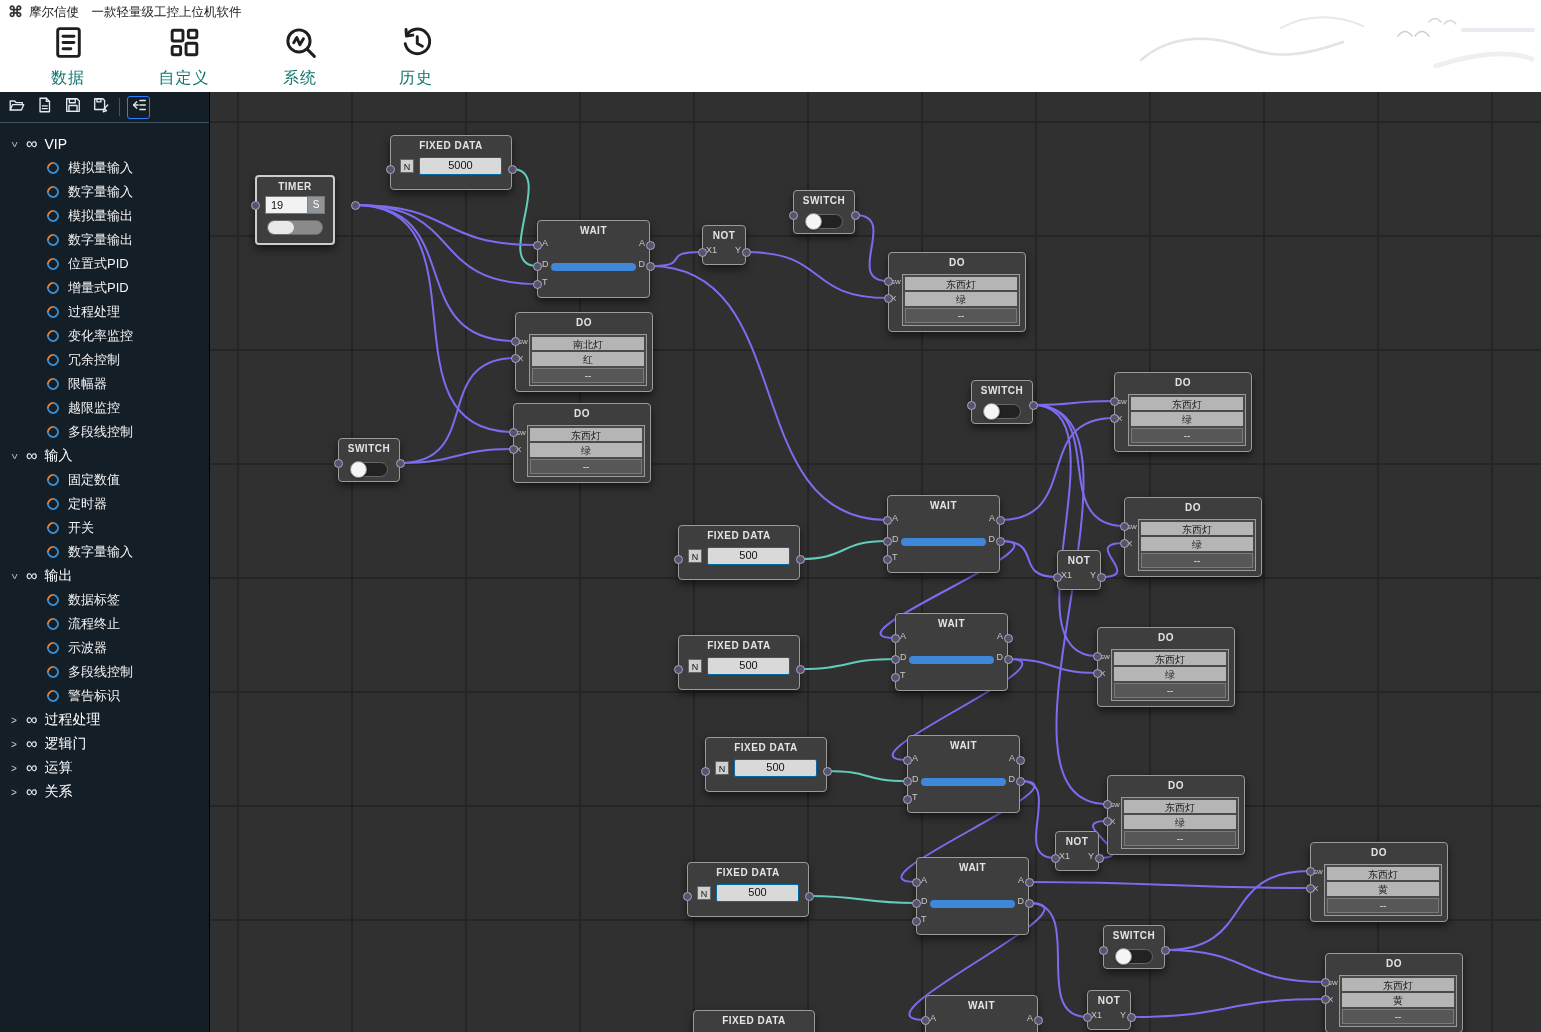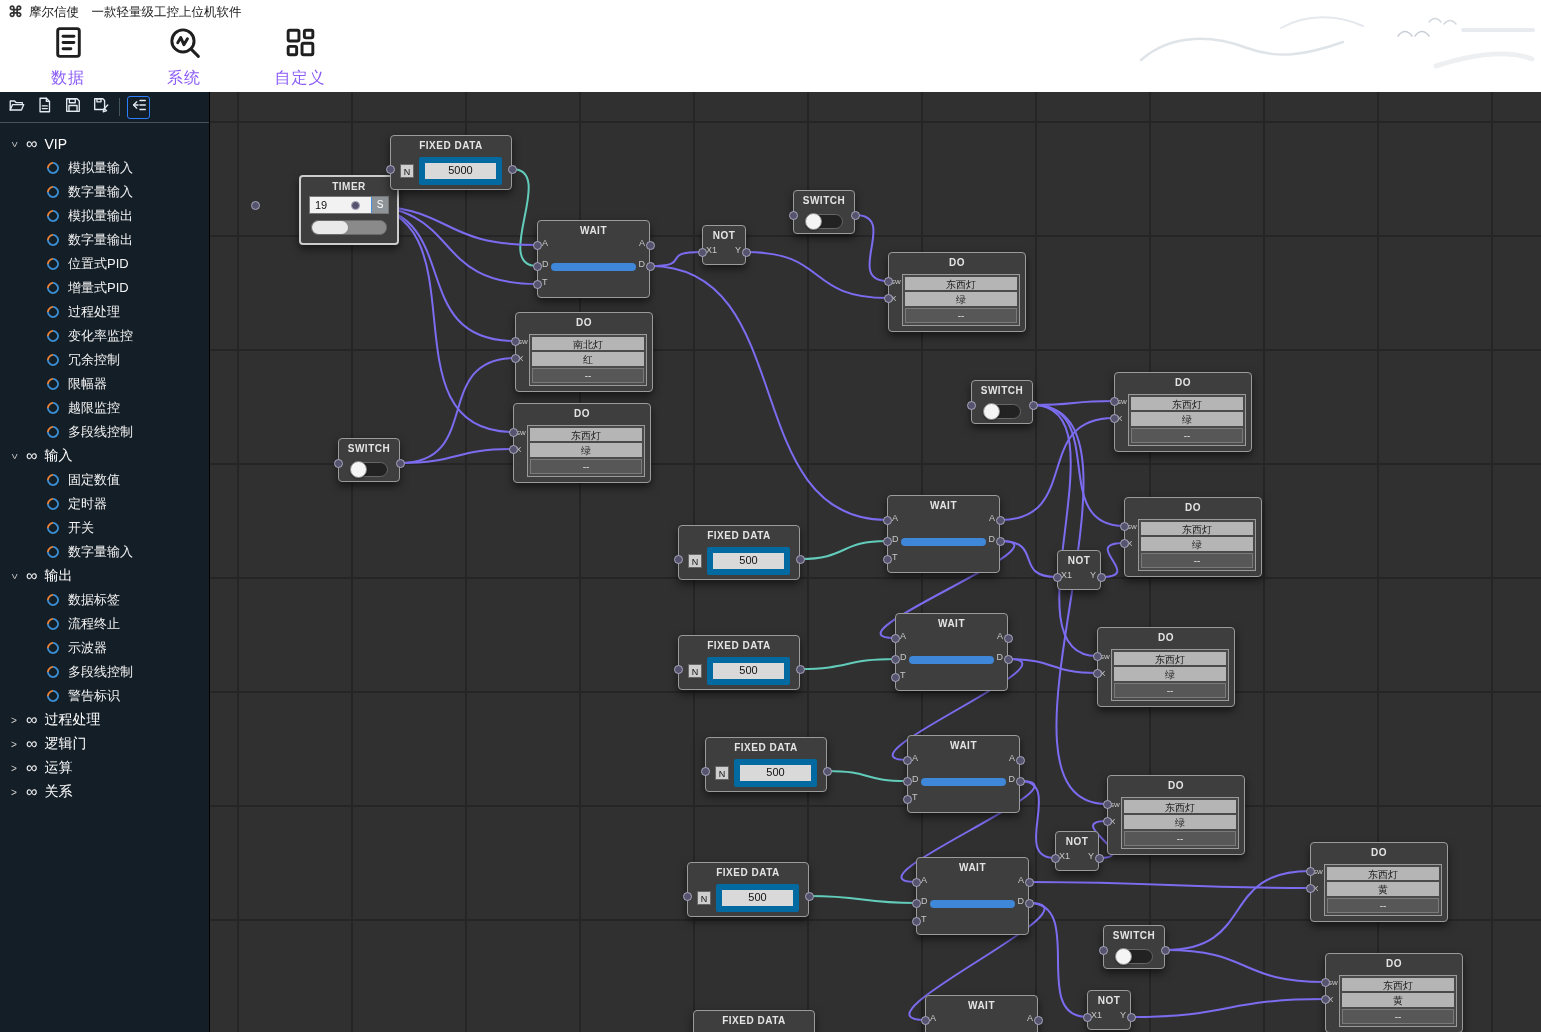--- a/index.html
+++ b/index.html
@@ -6,21 +6,21 @@
   body{width:1541px;height:1032px;overflow:hidden;font-family:"Liberation Sans",sans-serif;-webkit-font-smoothing:antialiased;}
   .app{width:1541px;height:1032px;display:flex;flex-direction:column;}
 
   
   header{position:relative;height:92px;background:#ffffff;flex:0 0 92px;z-index:10;}
   .title-row{position:absolute;top:3px;left:8px;display:flex;align-items:center;gap:6px;font-size:12.5px;color:#1a1a1a;}
   .logo{font-size:15px;color:#333;font-weight:bold;}
   nav{position:absolute;left:10px;top:22px;display:flex;height:70px;}
   .tab{width:116px;display:flex;flex-direction:column;align-items:center;justify-content:flex-start;gap:3px;cursor:pointer;box-sizing:border-box;padding-top:2px;}
   .tab svg{width:37px;height:37px;stroke:#1f1f1f;fill:none;stroke-width:1.9;stroke-linecap:round;stroke-linejoin:round;}
-  .tab .lbl{font-size:16px;color:#8b5cf6;letter-spacing:1px;}
+  .tab .lbl{font-size:16px;color:#0f766e;letter-spacing:1px;}
   .tab.active{border-bottom:3px solid #e8197d;}
   .badge{position:absolute;left:714px;top:30px;background:#2196f3;color:#fff;font-size:20px;font-weight:bold;padding:5px 15px;letter-spacing:2px;box-shadow:2px 3px 5px rgba(0,0,0,.35);}
   .decor{position:absolute;right:0;top:0;width:430px;height:92px;pointer-events:none;}
   .decor path{fill:none;stroke-linecap:round;}
 
   
   .main-body{flex:1;display:flex;min-height:0;}
 
   
   aside{width:210px;flex:0 0 210px;background:#141e27;position:relative;box-sizing:border-box;border-right:1px solid #000;overflow:hidden;}
@@ -47,21 +47,21 @@
   .node{position:absolute;background:#3e3e3e;border:1px solid #9b9b9b;border-radius:4px;box-shadow:0 4px 9px rgba(0,0,0,.55);color:#ddd;box-sizing:border-box;pointer-events:auto;}
   .node .hdr{font-size:10px;font-weight:bold;text-align:center;color:#e4e4e4;padding-top:3px;letter-spacing:.5px;line-height:13px;}
   .node-timer{border-width:2px;border-color:#cccccc;}
   .t-row{display:flex;margin:3px 8px 0;height:18px;border:1px solid #777;box-sizing:border-box;background:#f2f2f2;}
   .t-val{flex:1;color:#111;font-size:11px;padding-left:5px;line-height:16px;}
   .t-unit{width:16px;background:#8f9498;color:#fff;text-align:center;font-size:10px;line-height:16px;border-left:1px solid #4a90d9;}
   .t-bar{margin:6px 10px 0;height:13px;border-radius:7px;background:#8a8a8a;overflow:hidden;border:1px solid #6a6a6a;}
   .t-fill{width:48%;height:100%;background:#e9e9e9;border-radius:7px;}
   .f-row{display:flex;align-items:center;margin:5px 9px 0;gap:5px;}
   .f-n{width:14px;height:14px;background:#cfcfcf;border:1px solid #666;color:#111;font-size:9px;text-align:center;line-height:14px;box-sizing:border-box;}
-  .f-val{flex:1;background:#d9d9d9;border:6px solid #0369a1;border-radius:2px;color:#111;font-size:11px;text-align:center;height:16px;line-height:15px;}
+  .f-val{flex:1;background:#d9d9d9;border:1px solid #0369a1;border-radius:2px;color:#111;font-size:11px;text-align:center;height:16px;line-height:15px;}
   .w-lab{position:absolute;font-size:9px;color:#c8c8c8;line-height:10px;}
   .w-bar{position:absolute;left:13px;right:13px;top:42px;height:8px;border-radius:4px;background:#3f87d8;}
   .sw-track{margin:7px auto 0;width:38px;height:15px;background:#222;border-radius:8px;border:1px solid #666;position:relative;box-sizing:border-box;}
   .sw-knob{position:absolute;left:-1px;top:-2px;width:17px;height:17px;background:#f5f5f5;border-radius:50%;border:1px solid #888;box-sizing:border-box;box-shadow:0 1px 2px rgba(0,0,0,.4);}
   .d-plab{position:absolute;left:2px;font-size:8px;color:#c8c8c8;line-height:9px;}
   .d-box{position:absolute;left:13px;right:5px;top:21px;bottom:5px;border:1px solid #9a9a9a;background:#4a4a4a;display:flex;flex-direction:column;gap:2px;padding:2px;}
   .d-row{flex:1;background:#b5b5b5;color:#1c1c1c;font-size:10px;text-align:center;line-height:16px;overflow:hidden;}
   .d-row.dark{background:#575757;color:#ddd;border:1px solid #7a7a7a;box-sizing:border-box;line-height:13px;}
   .port{position:absolute;width:9px;height:9px;border-radius:50%;background:#56536e;border:1px solid #a7a7bd;box-sizing:border-box;margin:-4.5px 0 0 -4.5px;pointer-events:auto;z-index:6;}
 </style>
@@ -79,34 +79,42 @@
           <span><svg viewBox="0 0 24 24">
               <rect x="5" y="3" width="14" height="18" rx="1.5"></rect>
               <line x1="8.5" y1="8" x2="15.5" y2="8"></line>
               <line x1="8.5" y1="12" x2="15.5" y2="12"></line>
               <line x1="8.5" y1="16" x2="13.5" y2="16"></line>
             </svg></span>
           <span class="lbl">数据</span>
         </div>
         <div class="tab">
           <span><svg viewBox="0 0 24 24">
-              <circle cx="11" cy="11" r="7.2"></circle>
-              <line x1="16.3" y1="16.3" x2="21" y2="21"></line>
-              <polyline points="7.6,12.2 9.6,8.8 11.6,13.4 13.9,9.6"></polyline>
-            </svg></span>
-          <span class="lbl">系统</span>
-        </div>
-        <div class="tab">
-          <span><svg viewBox="0 0 24 24">
               <rect x="4" y="4" width="7" height="7" rx="1"></rect>
               <rect x="14.5" y="4" width="5.5" height="5" rx="1"></rect>
               <rect x="4" y="14.5" width="5.5" height="5.5" rx="1"></rect>
               <rect x="13" y="12.5" width="7" height="7.5" rx="1"></rect>
             </svg></span>
           <span class="lbl">自定义</span>
+        </div>
+        <div class="tab">
+          <span><svg viewBox="0 0 24 24">
+              <circle cx="11" cy="11" r="7.2"></circle>
+              <line x1="16.3" y1="16.3" x2="21" y2="21"></line>
+              <polyline points="7.6,12.2 9.6,8.8 11.6,13.4 13.9,9.6"></polyline>
+            </svg></span>
+          <span class="lbl">系统</span>
+        </div>
+        <div class="tab">
+          <span><svg viewBox="0 0 24 24">
+              <path d="M5.5 7.5 A8 8 0 1 1 4.7 12.8"></path>
+              <polyline points="5.2,3.5 5.5,7.8 9.6,7.2"></polyline>
+              <polyline points="12.5,8.2 12.5,12.6 15.8,14.4"></polyline>
+            </svg></span>
+          <span class="lbl">历史</span>
         </div>
       </nav>
     <svg class="decor" viewBox="0 0 430 92">
       <path d="M30 60 C62 32, 104 36, 136 48 C168 60 198 54 232 42" stroke="#dfe4e9" stroke-width="2.5"></path>
       <path d="M170 28 C196 13 228 15 252 26" stroke="#e5e9ed" stroke-width="2"></path>
       <path d="M287 36 q7 -9 14 0 M304 36 q7 -9 14 0" stroke="#c9cfd6" stroke-width="1.6"></path>
       <path d="M318 22 q6 -7 12 0 M333 24 q6 -7 12 0" stroke="#d3d8de" stroke-width="1.4"></path>
       <path d="M325 66 q62 -20 96 -7" stroke="#e8ebee" stroke-width="5" opacity="0.8"></path>
       <path d="M352 30 h70" stroke="#e6eaee" stroke-width="4" opacity="0.9"></path>
     </svg>
@@ -310,21 +318,21 @@
           <path d="M 889 766 C 934 766, 852 729, 897 729" stroke="#7b6cf0"></path>
           <path d="M 810 689 C 887.25 689, 628.75 790, 706 790" stroke="#7b6cf0"></path>
           <path d="M 819 790 C 961 790, 958 796, 1100 796" stroke="#7b6cf0"></path>
           <path d="M 819 811 C 876.5 811, 819.5 925, 877 925" stroke="#7b6cf0"></path>
           <path d="M 921 925 C 1022.5 925, 1013.5 907, 1115 907" stroke="#7b6cf0"></path>
           <path d="M 819 811 C 900.25 811, 633.75 928, 715 928" stroke="#7b6cf0"></path>
           <path d="M 955 858 C 1047.25 858, 1007.75 779, 1100 779" stroke="#7b6cf0"></path>
           <path d="M 955 858 C 1043 858, 1027 890, 1115 890" stroke="#7b6cf0"></path>
         </svg>
       <div id="nodes">
-          <div class="node node-timer" style="left: 45px; top: 83px; width: 100px; height: 70px; margin-left: 44px;">
+          <div class="node node-timer" style="left: 45px; top: 83px; width: 80px; height: 70px;">
             <div class="hdr">TIMER</div>
             <div class="t-row">
               <span class="t-val">19</span>
               <span class="t-unit">S</span>
             </div>
             <div class="t-bar">
               <div class="t-fill"></div>
             </div>
           </div>
           <div class="node node-fixed" style="left: 180px; top: 43px; width: 122px; height: 55px;">

